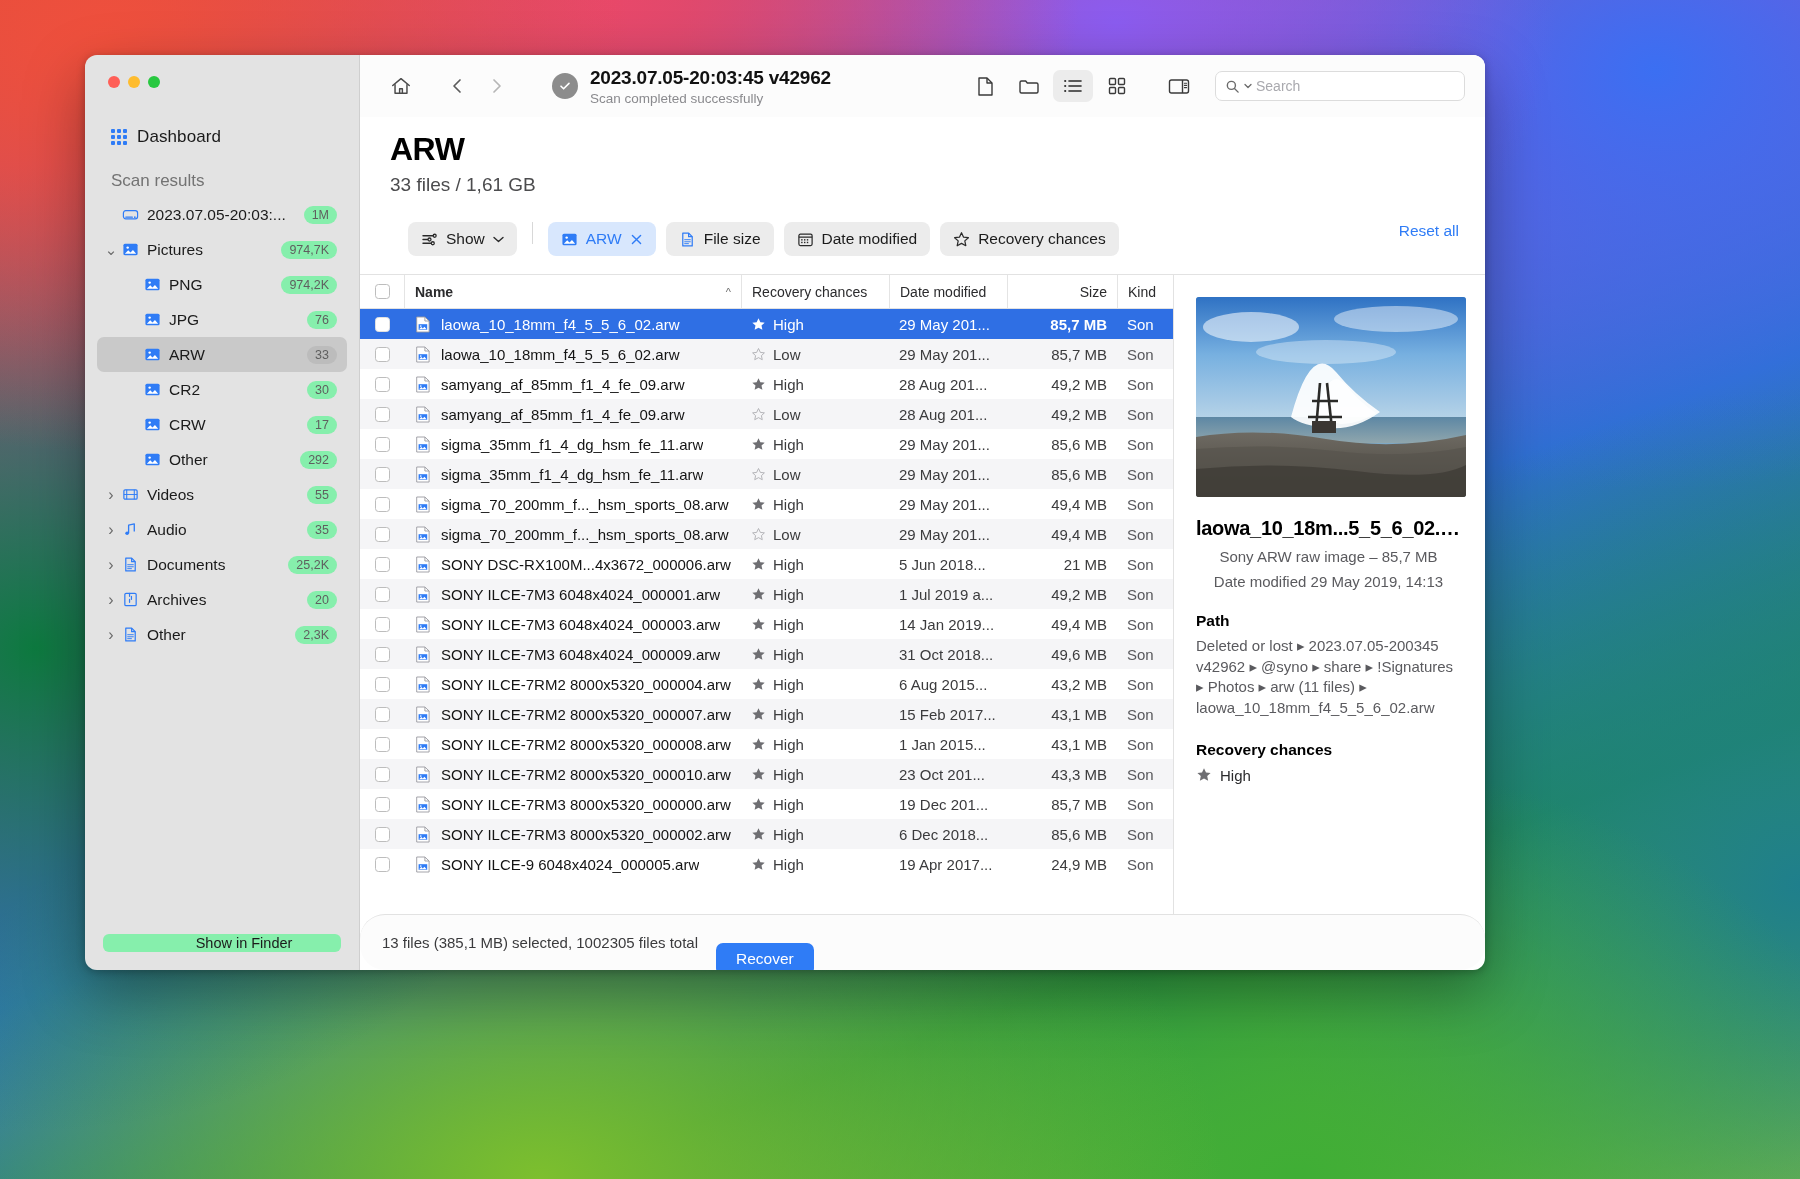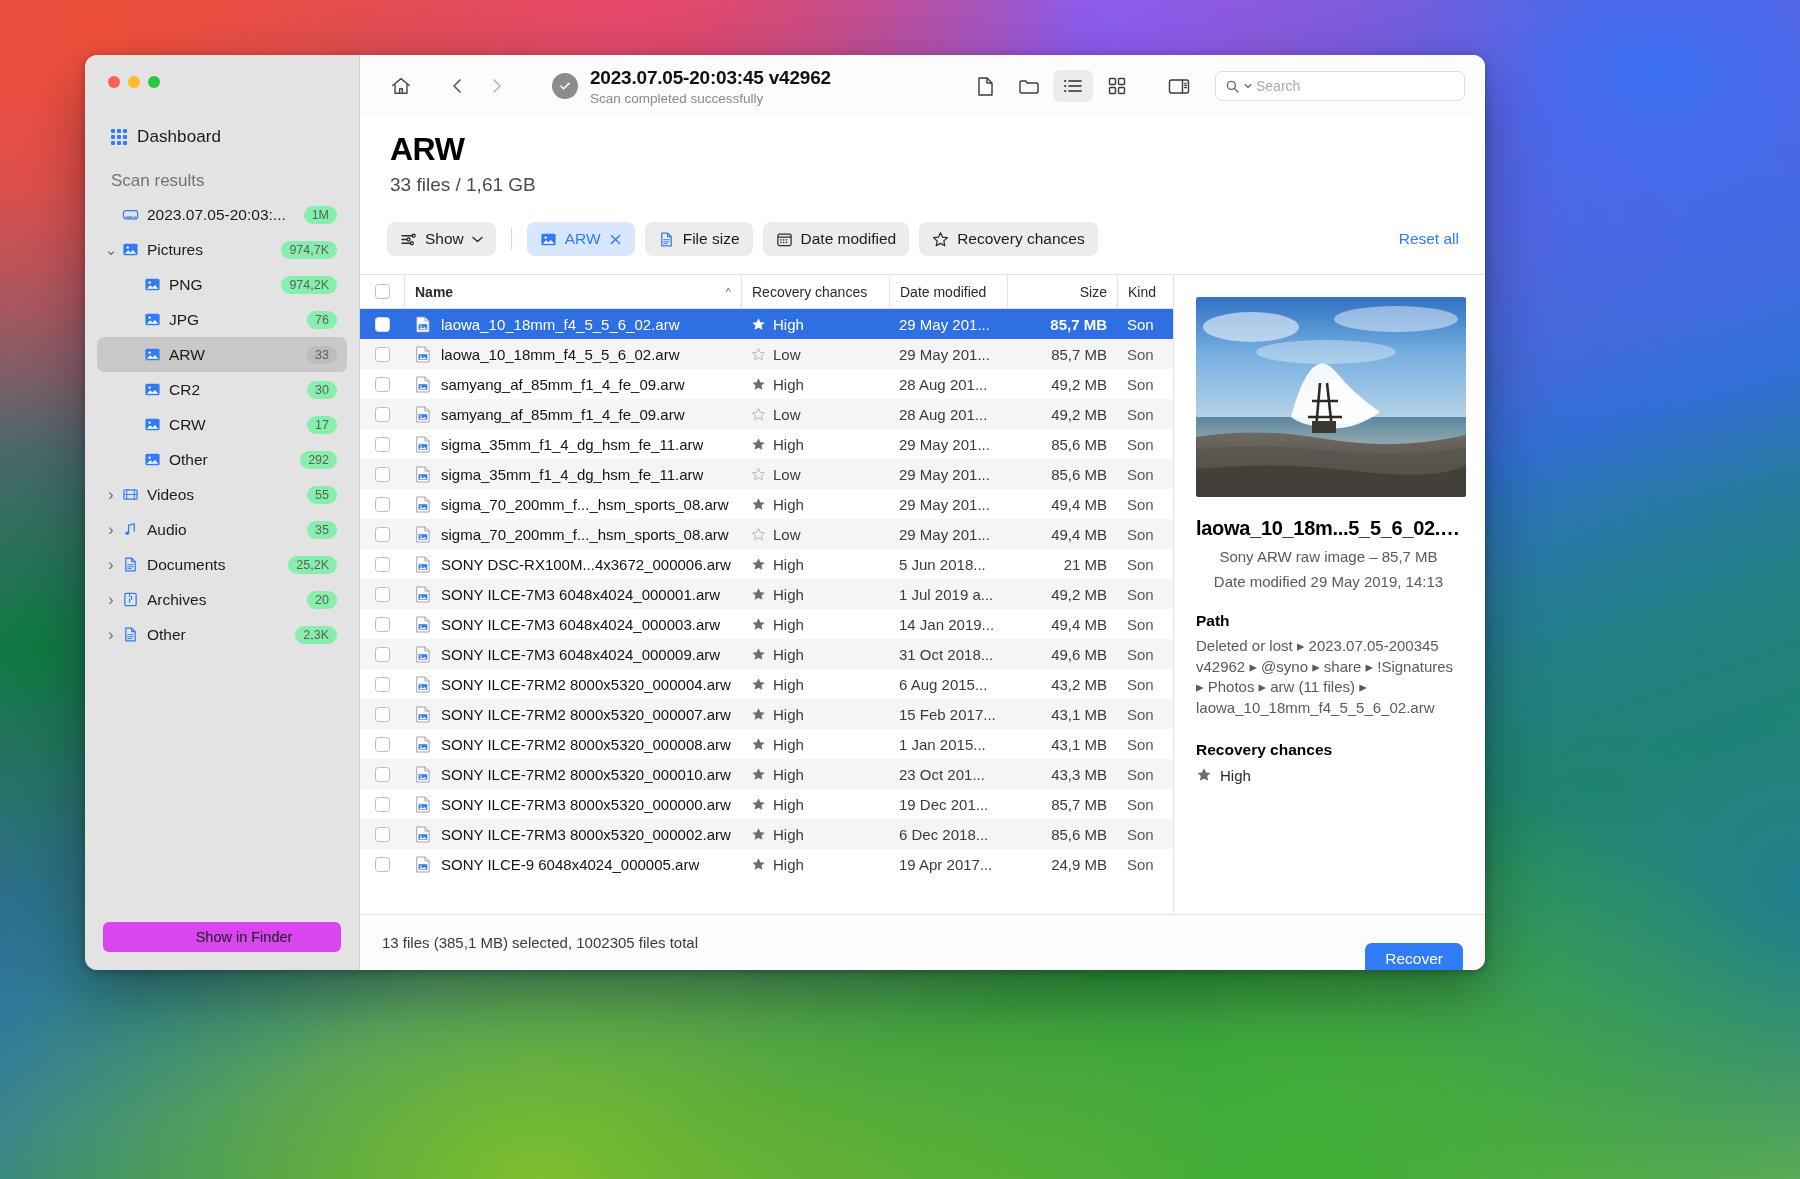--- a/index.html
+++ b/index.html
@@ -141,22 +141,22 @@
   .nav-item.selected .badge { background: #bcbcbc; }
 
   
   .lvl0 { padding-left: 6px; }
   .lvl1 { padding-left: 6px; }
   .lvl2 { padding-left: 28px; }
 
   .sidebar-footer { padding: 0 18px 18px 18px; }
   .finder-btn {
     width: 100%;
-    height: 30px;
-    background: #d946ef;
+    height: 18px;
+    background: #86efac;
     border: none;
     border-radius: 6px;
     font-size: 14.5px;
     color: #1b1b1b;
     font-family: inherit;
     cursor: pointer;
     padding-left: 44px;
   }
 
   
@@ -216,22 +216,22 @@
   }
   .search-ph { font-size: 14px; color: #a9a9ae; }
 
   
   .title-block { padding: 14px 0 0 30px; }
   .big-title { font-size: 32px; font-weight: bold; color: #000; letter-spacing: -0.5px; }
   .sub-title { font-size: 19px; color: #4c4c4e; margin-top: 6px; }
 
   
   .chips {
-    display: flex; align-items: center; gap: 10px;
-    padding: 26px 26px 18px 27px;
+    display: flex; gap: 10px;
+    padding: 26px 26px 18px 48px;
   }
   .chip {
     height: 34px;
     border-radius: 8px;
     background: #ececec;
     display: flex; align-items: center; gap: 8px;
     padding: 0 13px;
     font-size: 15.5px;
     color: #1b1b1b;
     cursor: pointer;
@@ -312,22 +312,22 @@
   .d-line { font-size: 15px; color: #5a5a5e; margin-top: 8px; text-align: center; }
   .d-head { font-size: 15.5px; font-weight: bold; color: #000; margin-top: 22px; }
   .d-path { font-size: 15px; color: #5a5a5e; margin-top: 6px; line-height: 1.38; word-break: break-word; }
   .d-rec { display: flex; align-items: center; gap: 8px; margin-top: 8px; font-size: 15px; color: #2b2b2d; }
 
   
   .statusbar {
     height: 56px; flex: 0 0 56px;
     background: #fcfcfc;
     border-top: 1px solid #e2e2e2;
-    display: flex; align-items: center; justify-content: space-between;
-    padding: 0 22px; gap: 18px;
+    display: flex; align-items: center; justify-content: flex-start;
+    padding: 0 22px; gap: 18px; border-radius: 25px;
   }
   .status-text { font-size: 15px; color: #3b3b3d; }
   .recover-btn {
     background: #2f7cf6; color: #fff;
     border: none; border-radius: 7px;
     height: 32px; padding: 0 20px;
     font-size: 15.5px; font-family: inherit; cursor: pointer; margin-top: 33px;
   }
 </style>
 </head>

